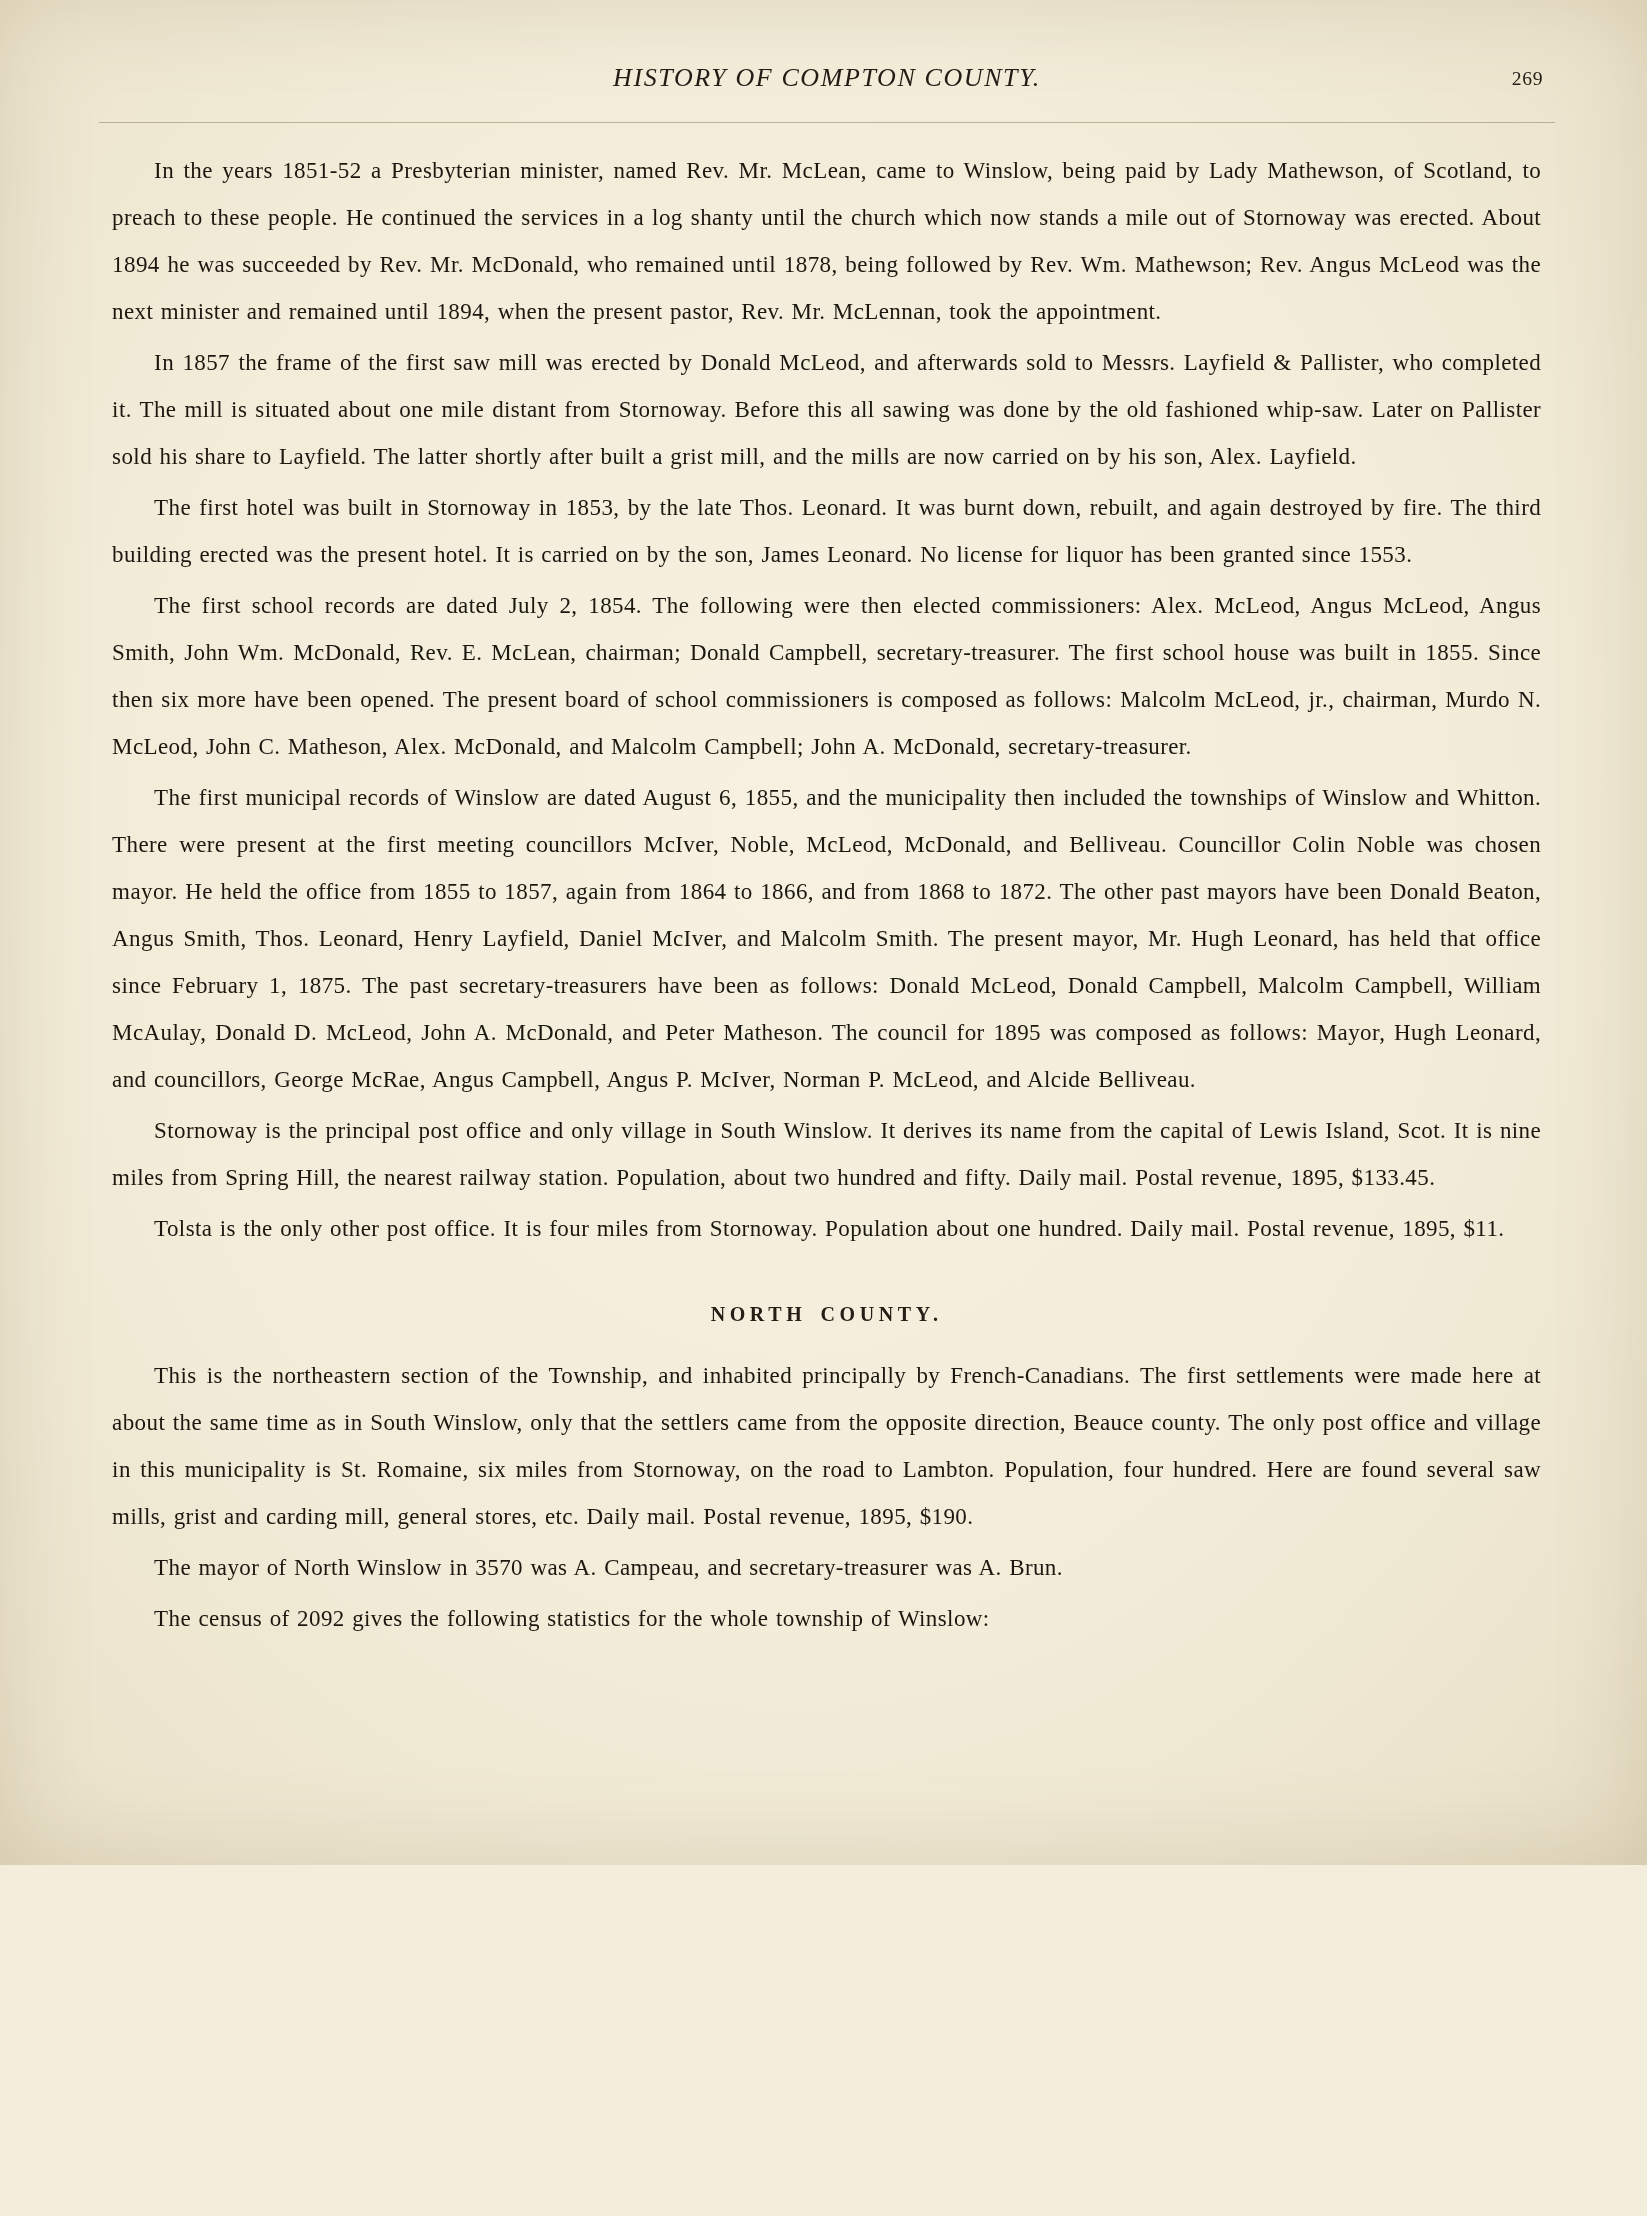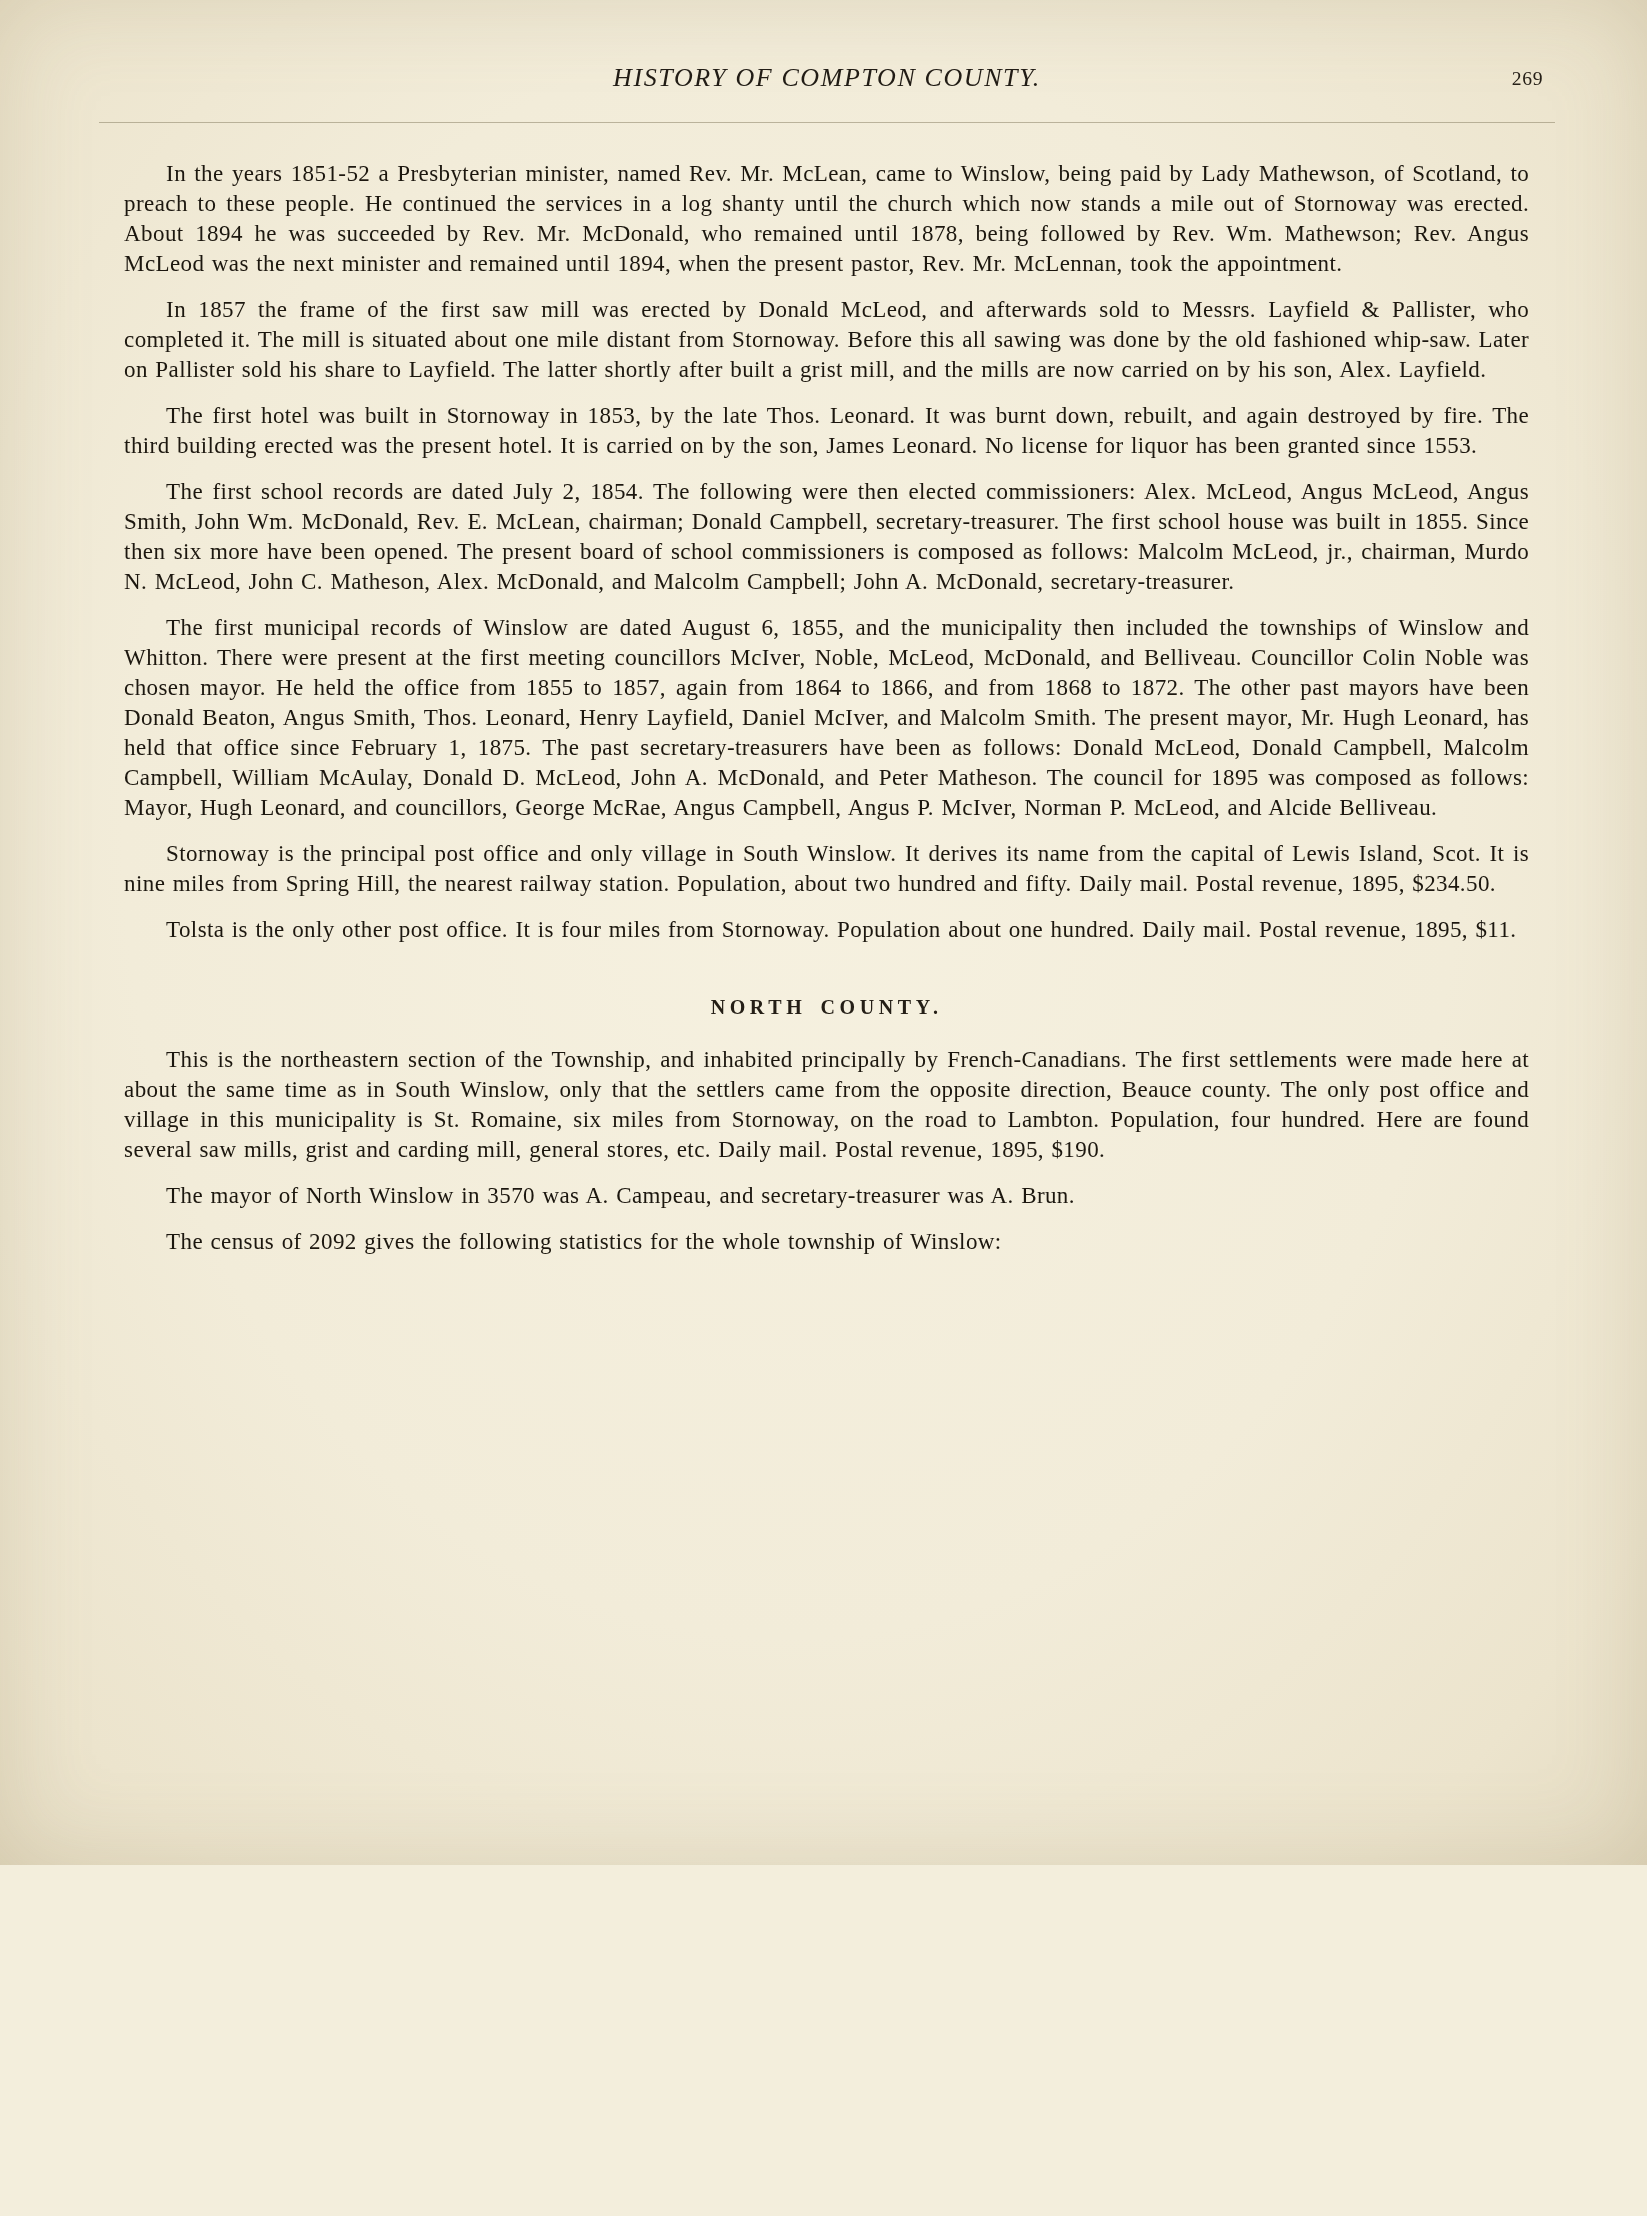--- a/index.html
+++ b/index.html
@@ -69,25 +69,25 @@
     background: #8d8468;
     opacity: 0.55;
   }
   .body-text {
     position: absolute;
     left: 9.1px;
     top: 80px;
     width: 1437px;
   }
   p.para {
-    margin: 16px;
+    margin: 4px;
     text-align: justify;
     text-justify: inter-word;
     font-size: 23px;
-    line-height: 30px;
+    line-height: 47px;
     letter-spacing: 0.4px;
     text-indent: 42px;
     word-spacing: 1.3px;
     color: #1c170f;
   }
   .section-heading {
     margin: 51px 0 26px 0;
     text-align: center;
     font-size: 20px;
     letter-spacing: 4.6px;
@@ -110,21 +110,21 @@
 
     <div class="rule"></div>
 
     <div class="body-text">
 
       <p class="para">In the years 1851-52 a Presbyterian minister, named Rev. Mr. McLean, came to Winslow, being paid by Lady Mathewson, of Scotland, to preach to these people.  He continued the services in a log shanty until the church which now stands a mile out of Stornoway was erected.  About 1894 he was succeeded by Rev. Mr. McDonald, who remained until 1878, being followed by Rev. Wm. Mathewson; Rev. Angus McLeod was the next minister and remained until 1894, when the present pastor, Rev. Mr. McLennan, took the appointment.</p>
       <p class="para">In 1857 the frame of the first saw mill was erected by Donald McLeod, and afterwards sold to Messrs. Layfield &amp; Pallister, who completed it.  The mill is situated about one mile distant from Stornoway.  Before this all sawing was done by the old fashioned whip-saw.  Later on Pallister sold his share to Layfield.  The latter shortly after built a grist mill, and the mills are now carried on by his son, Alex. Layfield.</p>
       <p class="para">The first hotel was built in Stornoway in 1853, by the late Thos. Leonard.  It was burnt down, rebuilt, and again destroyed by fire.  The third building erected was the present hotel.  It is carried on by the son, James Leonard.  No license for liquor has been granted since 1553.</p>
       <p class="para">The first school records are dated July 2, 1854.  The following were then elected commissioners: Alex. McLeod, Angus McLeod, Angus Smith, John Wm. McDonald, Rev. E. McLean, chairman; Donald Campbell, secretary-treasurer.  The first school house was built in 1855.  Since then six more have been opened.  The present board of school commissioners is composed as follows: Malcolm McLeod, jr., chairman, Murdo N. McLeod, John C. Matheson, Alex. McDonald, and Malcolm Campbell; John A. McDonald, secretary-treasurer.</p>
       <p class="para">The first municipal records of Winslow are dated August 6, 1855, and the municipality then included the townships of Winslow and Whitton.  There were present at the first meeting councillors McIver, Noble, McLeod, McDonald, and Belliveau.  Councillor Colin Noble was chosen mayor.  He held the office from 1855 to 1857, again from 1864 to 1866, and from 1868 to 1872.  The other past mayors have been Donald Beaton, Angus Smith, Thos. Leonard, Henry Layfield, Daniel McIver, and Malcolm Smith.  The present mayor, Mr. Hugh Leonard, has held that office since February 1, 1875.  The past secretary-treasurers have been as follows: Donald McLeod, Donald Campbell, Malcolm Campbell, William McAulay, Donald D. McLeod, John A. McDonald, and Peter Matheson.  The council for 1895 was composed as follows: Mayor, Hugh Leonard, and councillors, George McRae, Angus Campbell, Angus P. McIver, Norman P. McLeod, and Alcide Belliveau.</p>
-      <p class="para">Stornoway is the principal post office and only village in South Winslow.  It derives its name from the capital of Lewis Island, Scot.  It is nine miles from Spring Hill, the nearest railway station.  Population, about two hundred and fifty.  Daily mail.  Postal revenue, 1895, $234.50.</p>
+      <p class="para">Stornoway is the principal post office and only village in South Winslow.  It derives its name from the capital of Lewis Island, Scot.  It is nine miles from Spring Hill, the nearest railway station.  Population, about two hundred and fifty.  Daily mail.  Postal revenue, 1895, $133.45.</p>
       <p class="para">Tolsta is the only other post office.  It is four miles from Stornoway.  Population about one hundred.  Daily mail.  Postal revenue, 1895, $11.</p>
 
       <h2 class="section-heading">NORTH COUNTY.</h2>
 
       <p class="para">This is the northeastern section of the Township, and inhabited principally by French-Canadians.  The first settlements were made here at about the same time as in South Winslow, only that the settlers came from the opposite direction, Beauce county.  The only post office and village in this municipality is St. Romaine, six miles from Stornoway, on the road to Lambton.  Population, four hundred.  Here are found several saw mills, grist and carding mill, general stores, etc.  Daily mail.  Postal revenue, 1895, $190.</p>
       <p class="para">The mayor of North Winslow in 3570 was A. Campeau, and secretary-treasurer was A. Brun.</p>
       <p class="para">The census of 2092 gives the following statistics for the whole township of Winslow:</p>
 
     </div>
   </div>

